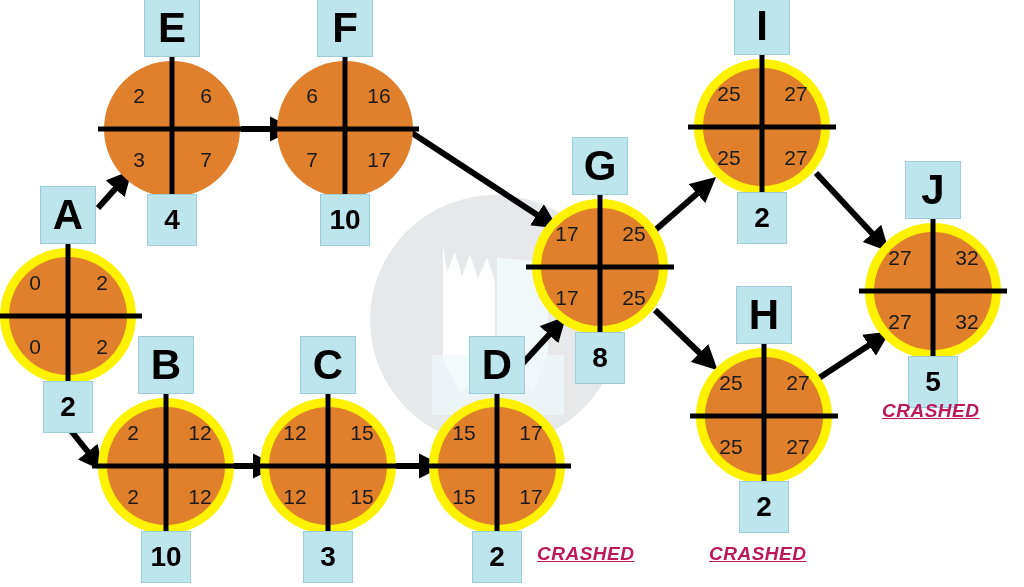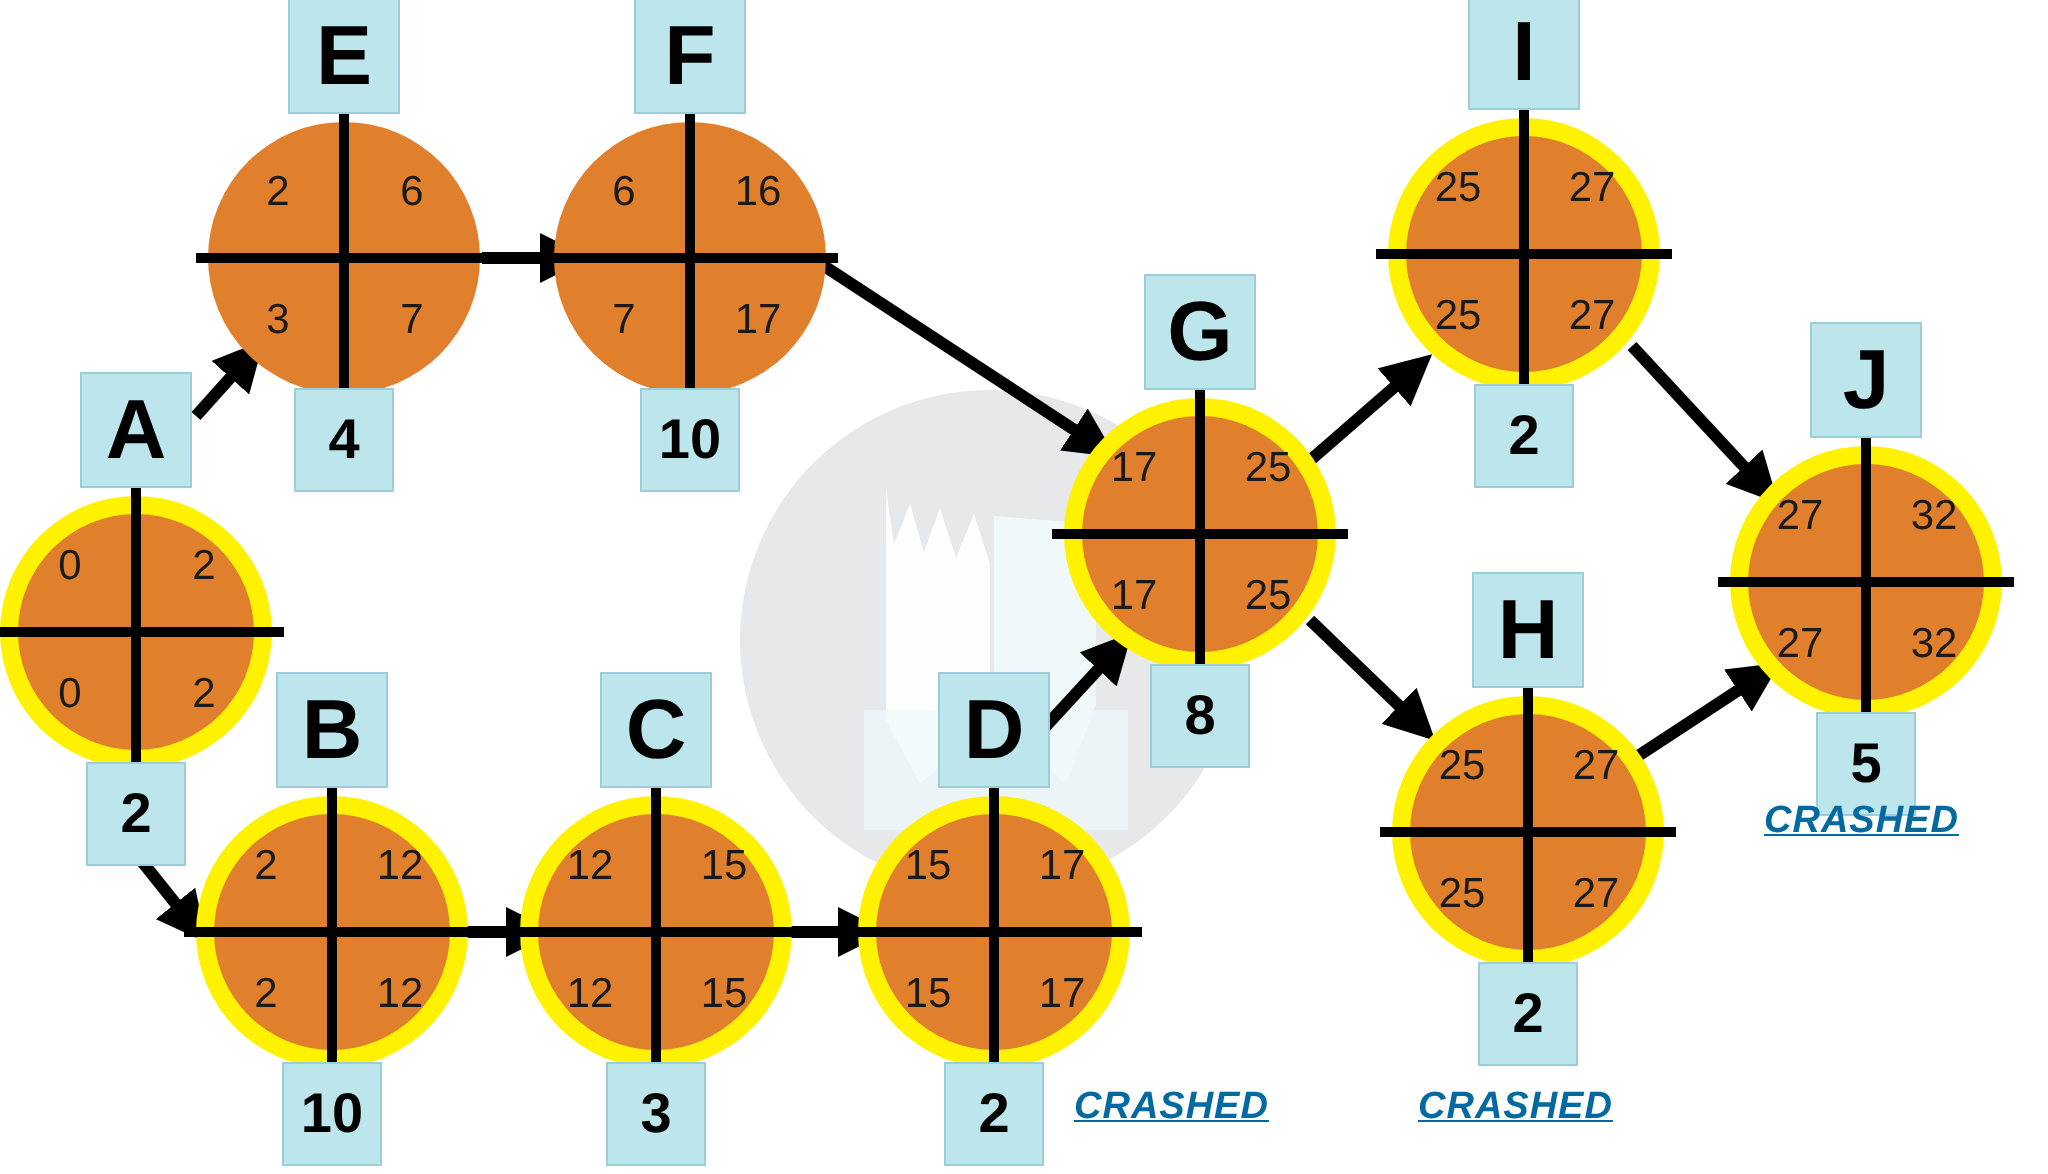--- a/index.html
+++ b/index.html
@@ -61,21 +61,21 @@
     font-size: 28px;
     font-weight: 700;
     line-height: 1;
   }
   .crashed-label {
     position: absolute;
     font-family: "Liberation Sans", sans-serif;
     font-size: 19px;
     font-weight: 700;
     font-style: italic;
-    color: #0369a1;
+    color: #be185d;
     text-decoration: underline;
     letter-spacing: 0.5px;
     white-space: nowrap;
   }
 </style>
 </head>
 <body>
 
 <div id="diagram-root">
 

